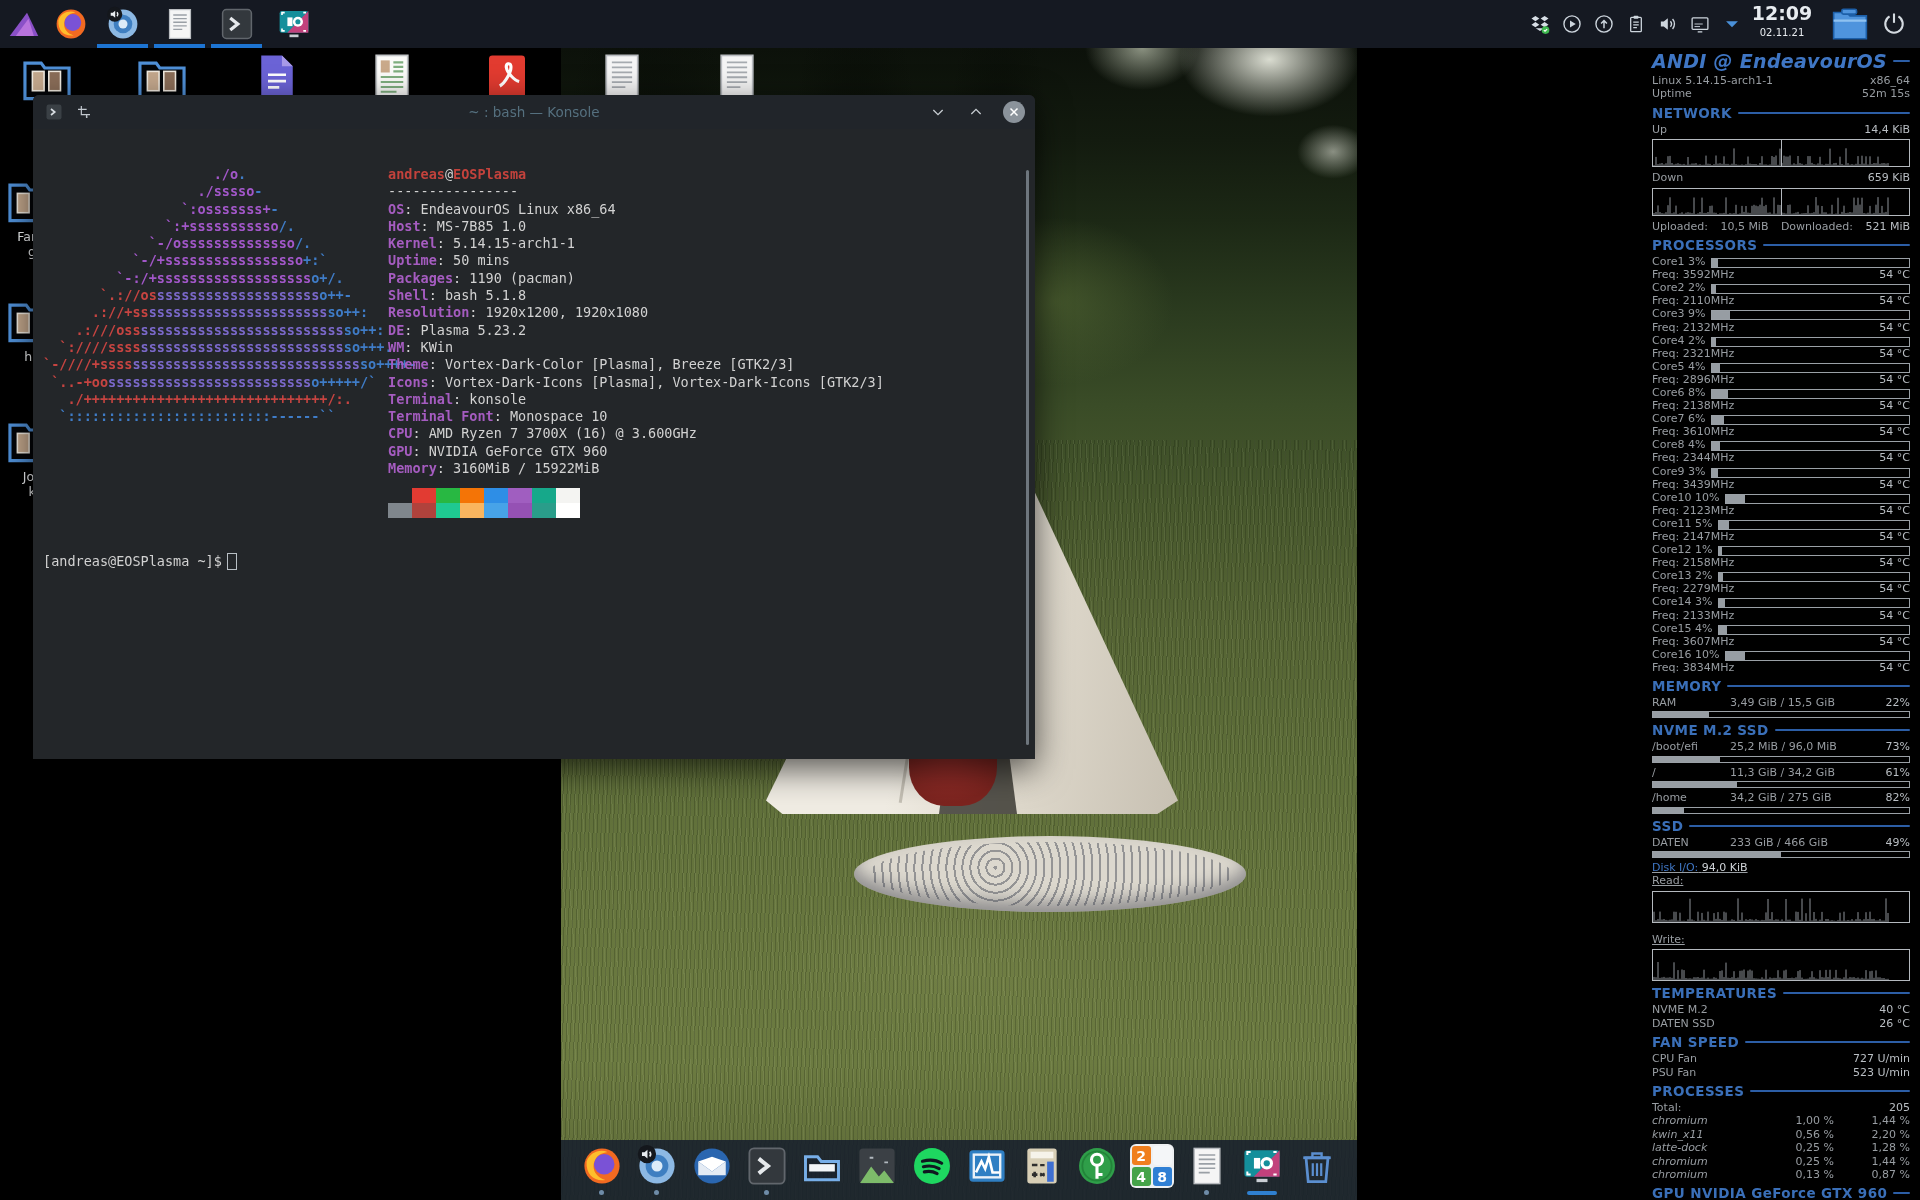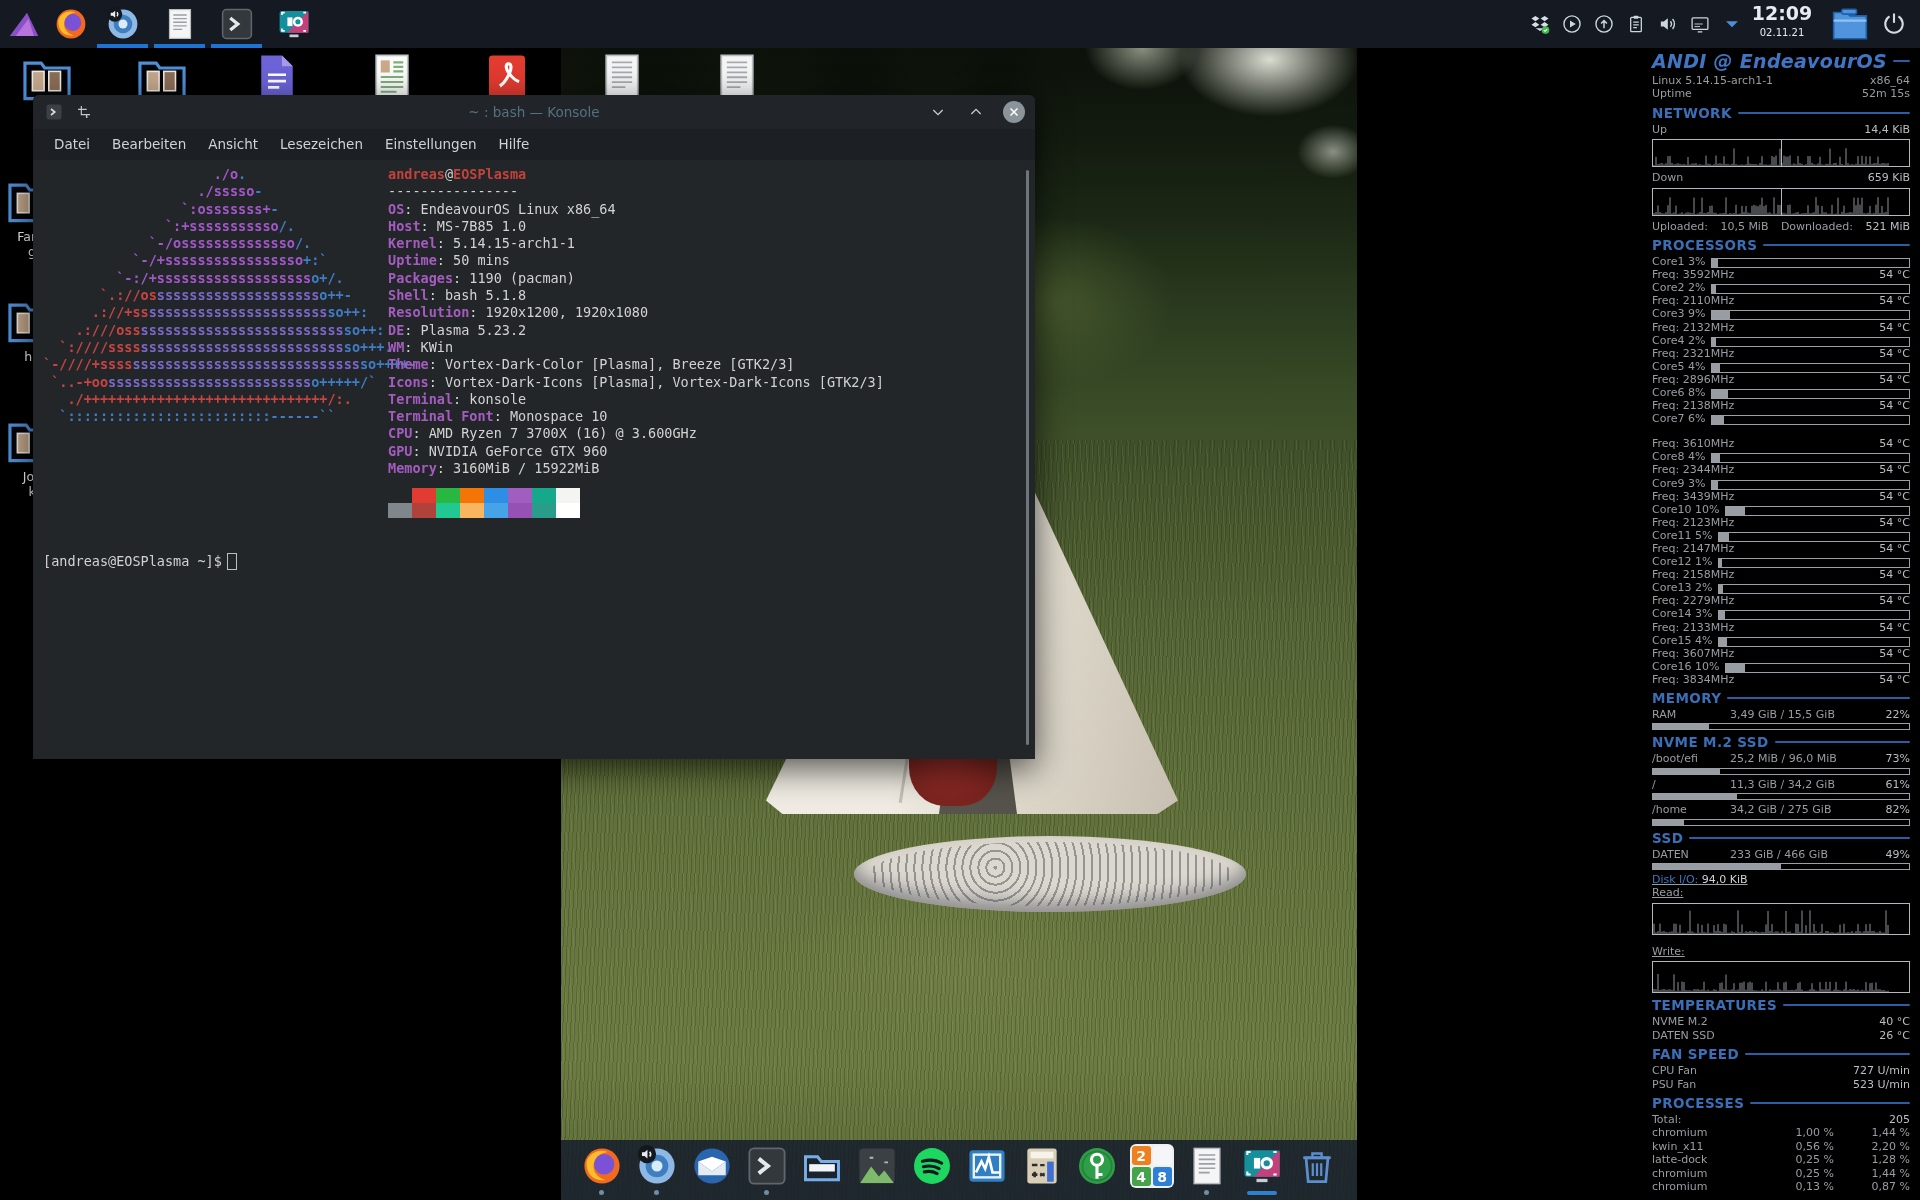--- a/index.html
+++ b/index.html
@@ -95,21 +95,21 @@
   .ck-row{display:flex;justify-content:space-between;line-height:13.4px;}
   .ck-row .val{color:#b9bec3;}
   .corebar{flex:1;height:8px;border:1px solid #9aa0a6;margin:3px 0 0 6px;}
   .corebar i{display:block;height:100%;background:#979da3;}
   .fsbar{height:5px;border:1px solid #9aa0a6;margin:2px 0 3px 0;}
   .fsbar i{display:block;height:100%;background:#979da3;}
   .graph{position:relative;border:1px solid #b4b9be;height:26px;margin:3px 0 4px 0;}
   .graph svg{position:absolute;left:0;bottom:0;}
   .graph .mid{position:absolute;left:50%;top:0;bottom:0;width:1px;background:#b4b9be;}
   .ck-proc{display:flex;line-height:13.4px;}
-  .ck-proc .n{flex:1;} .ck-proc .c{width:92px;text-align:right;} .ck-proc .m2{width:76px;text-align:right;}
+  .ck-proc .n{flex:1;font-style:italic;} .ck-proc .c{width:92px;text-align:right;} .ck-proc .m2{width:76px;text-align:right;}
   .ck-dio{line-height:13.4px;text-decoration:underline;} .ck-dio .lb{color:#3f76c4;} .ck-dio .vv{color:#cfd3d7;}
 
   
   .dock{position:absolute;left:561px;bottom:0;width:796px;height:60px;background:rgba(23,31,44,.88);
     z-index:30;display:flex;align-items:flex-start;justify-content:center;gap:10px;padding-top:4px;box-sizing:border-box;}
   .ditem{width:45px;display:flex;flex-direction:column;align-items:center;}
   .ditem .dg{width:44px;height:44px;}
   .ind{margin-top:2px;height:5px;display:flex;align-items:center;}
   .ind .dot{width:5px;height:5px;border-radius:50%;background:#6f8ca8;}
   .ind .line{width:30px;height:4px;border-radius:2px;background:#2f80d0;}
@@ -319,21 +319,21 @@
     <div class="ck-row" style="line-height: 13.1px;">
       <span>Freq: 2138MHz</span>
       <span class="val">54 °C</span>
     </div>
     <div class="ck-row" style="line-height: 13.1px;">
       <span style="white-space: nowrap;">Core7 6%</span>
       <span class="corebar">
         <i style="width: 6%;"></i>
       </span>
     </div>
-    <div class="ck-row" style="line-height: 13.1px; margin-top: 12px;">
+    <div class="ck-row" style="line-height: 13.1px;">
       <span>Freq: 3610MHz</span>
       <span class="val">54 °C</span>
     </div>
     <div class="ck-row" style="line-height: 13.1px;">
       <span style="white-space: nowrap;">Core8 4%</span>
       <span class="corebar">
         <i style="width: 4%;"></i>
       </span>
     </div>
     <div class="ck-row" style="line-height: 13.1px;">
@@ -576,28 +576,20 @@
             <path d="M5 15l7-7 7 7"></path>
           </svg>
       </span>
       <span class="wbtn close">
         <svg width="12" height="12" viewBox="0 0 24 24" stroke="#fff" stroke-width="3" fill="none">
             <path d="M5 5l14 14M19 5L5 19"></path>
           </svg>
       </span>
     </div>
   </div>
-  <div class="menubar" id="menubar">
-      <span class="menuitem">Datei</span>
-      <span class="menuitem">Bearbeiten</span>
-      <span class="menuitem">Ansicht</span>
-      <span class="menuitem">Lesezeichen</span>
-      <span class="menuitem">Einstellungen</span>
-      <span class="menuitem">Hilfe</span>
-    </div>
   <div class="term">
     <div class="ascii" id="ascii"><div><span class="m">                     ./</span><span class="m">o</span><span class="b">.</span></div><div><span class="m">                   ./</span><span class="m">sssso</span><span class="b">-</span></div><div><span class="m">                 `:</span><span class="m">osssssss+</span><span class="b">-</span></div><div><span class="m">               `:+</span><span class="m">sssssssssso</span><span class="b">/.</span></div><div><span class="m">             `-/o</span><span class="m">ssssssssssssso</span><span class="b">/.</span></div><div><span class="m">           `-/+s</span><span class="m">ssssssssssssssso</span><span class="b">+:`</span></div><div><span class="m">         `-:/+s</span><span class="m">ssssssssssssssssss</span><span class="b">o+/.</span></div><div><span class="r">       `.://os</span><span class="v">ssssssssssssssssssss</span><span class="b">o++-</span></div><div><span class="r">      .://+ss</span><span class="v">ssssssssssssssssssssss</span><span class="b">so++:</span></div><div><span class="r">    .:///oss</span><span class="v">sssssssssssssssssssssssss</span><span class="b">so++:</span></div><div><span class="r">  `:////ssss</span><span class="v">sssssssssssssssssssssssss</span><span class="b">so+++.</span></div><div><span class="r">`-////+ssss</span><span class="v">ssssssssssssssssssssssssssss</span><span class="b">so++++-</span></div><div><span class="r"> `..-+oo</span><span class="v">sssssssssssssssssssssssss</span><span class="b">o+++++/`</span></div><div><span class="r">   ./++++++++++++++++++++++++++++++/:.</span></div><div><span class="b">  `:::::::::::::::::::::::::------``</span></div></div>
     <div class="info" id="neoinfo"><div><span class="uh">andreas</span><span class="at">@</span><span class="uh">EOSPlasma</span></div><div>----------------</div><div><span class="lab">OS</span><span>: EndeavourOS Linux x86_64</span></div><div><span class="lab">Host</span><span>: MS-7B85 1.0</span></div><div><span class="lab">Kernel</span><span>: 5.14.15-arch1-1</span></div><div><span class="lab">Uptime</span><span>: 50 mins</span></div><div><span class="lab">Packages</span><span>: 1190 (pacman)</span></div><div><span class="lab">Shell</span><span>: bash 5.1.8</span></div><div><span class="lab">Resolution</span><span>: 1920x1200, 1920x1080</span></div><div><span class="lab">DE</span><span>: Plasma 5.23.2</span></div><div><span class="lab">WM</span><span>: KWin</span></div><div><span class="lab">Theme</span><span>: Vortex-Dark-Color [Plasma], Breeze [GTK2/3]</span></div><div><span class="lab">Icons</span><span>: Vortex-Dark-Icons [Plasma], Vortex-Dark-Icons [GTK2/3]</span></div><div><span class="lab">Terminal</span><span>: konsole</span></div><div><span class="lab">Terminal Font</span><span>: Monospace 10</span></div><div><span class="lab">CPU</span><span>: AMD Ryzen 7 3700X (16) @ 3.600GHz</span></div><div><span class="lab">GPU</span><span>: NVIDIA GeForce GTX 960</span></div><div><span class="lab">Memory</span><span>: 3160MiB / 15922MiB</span></div></div>
     <div class="swatches" id="swatches">
         <div class="swrow">
           <span class="sw" style="background: transparent;"></span>
           <span class="sw" style="background: rgb(226, 59, 50);"></span>
           <span class="sw" style="background: rgb(40, 184, 66);"></span>
           <span class="sw" style="background: rgb(244, 116, 6);"></span>
           <span class="sw" style="background: rgb(46, 142, 230);"></span>

